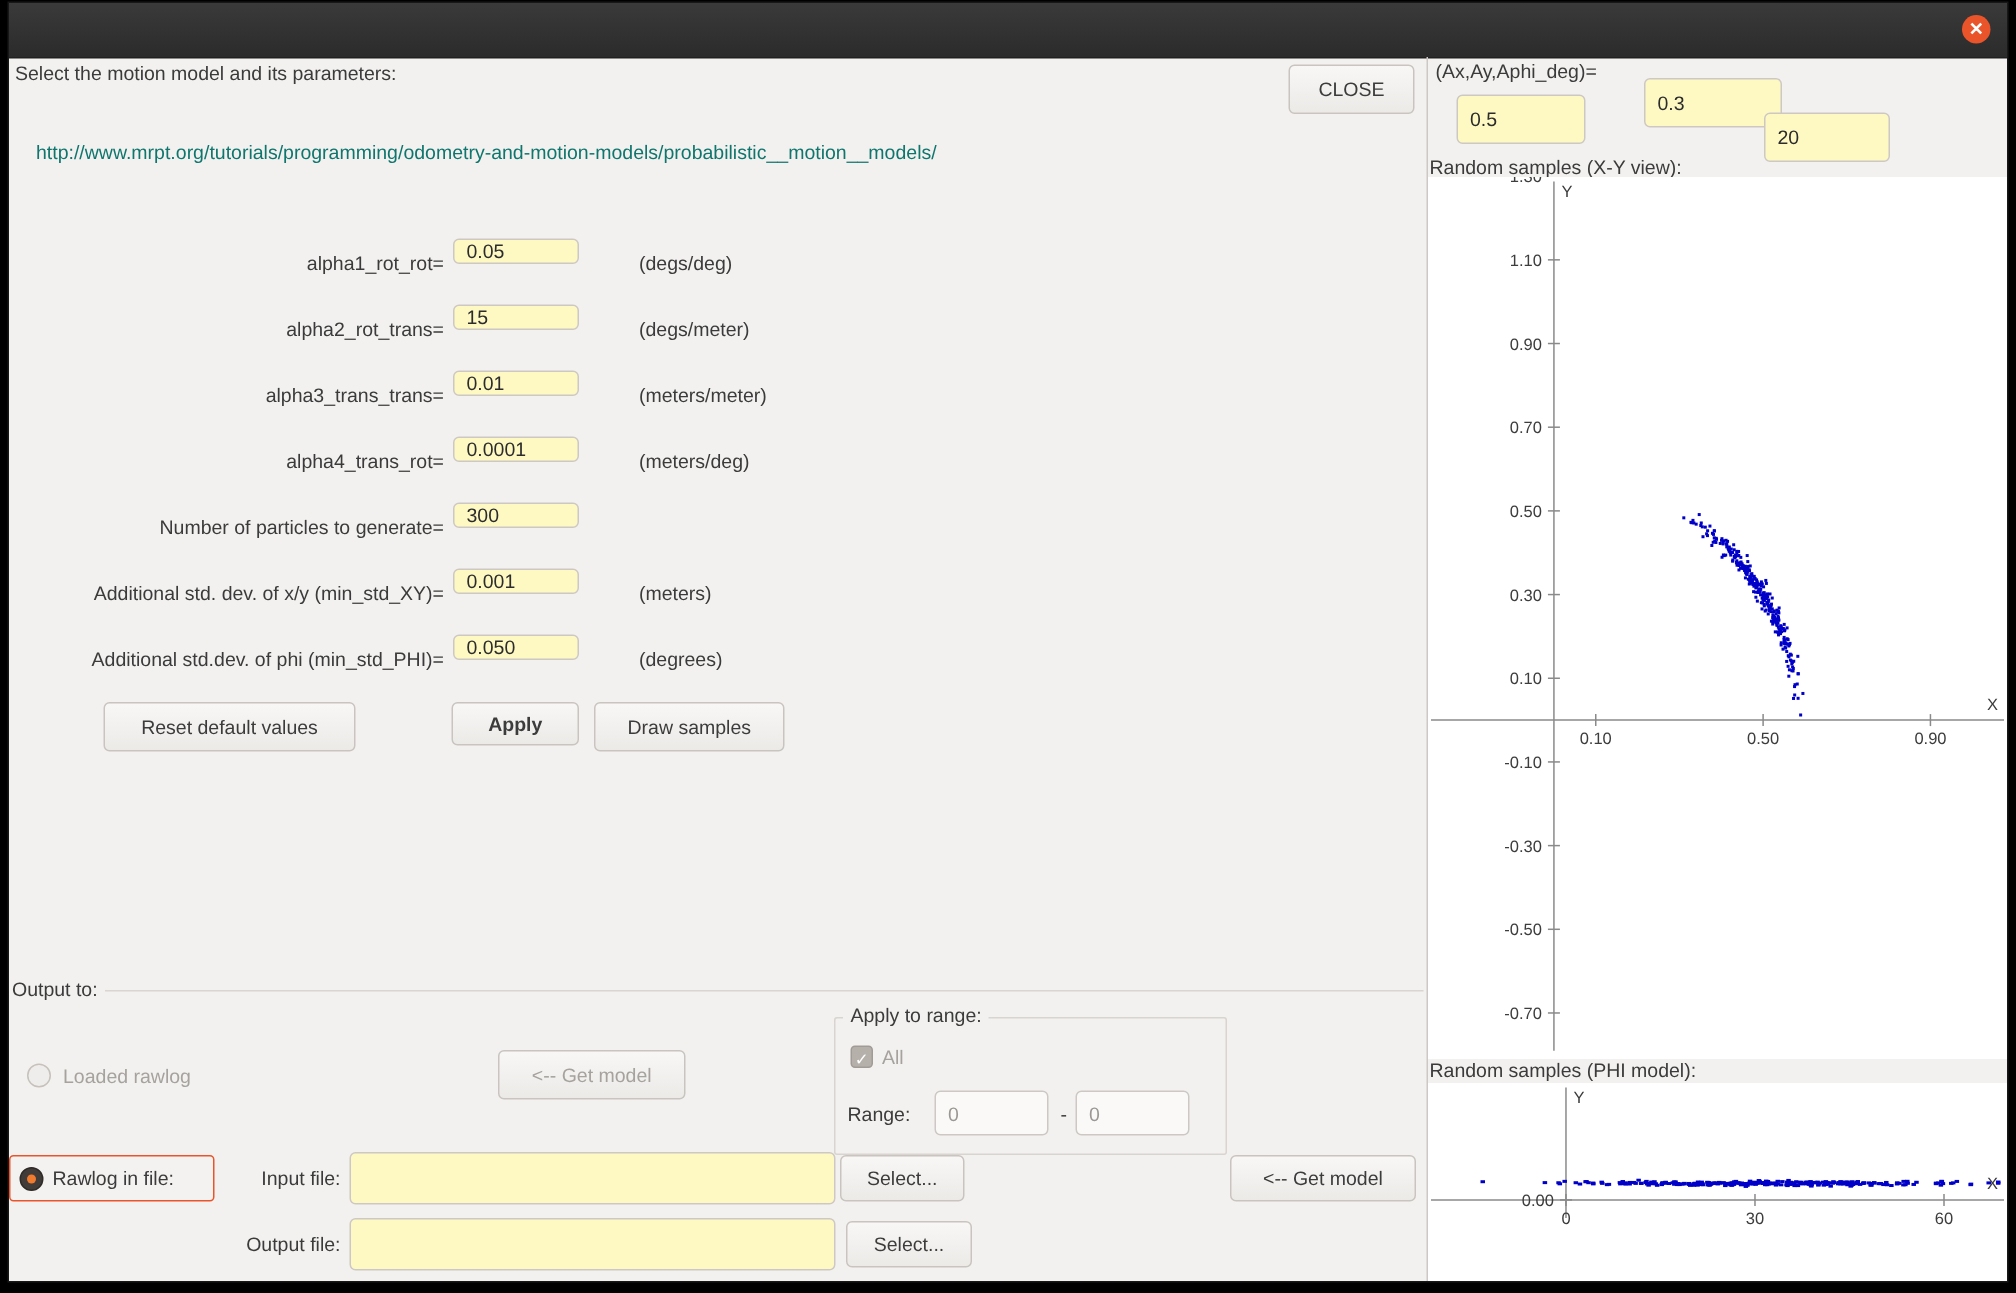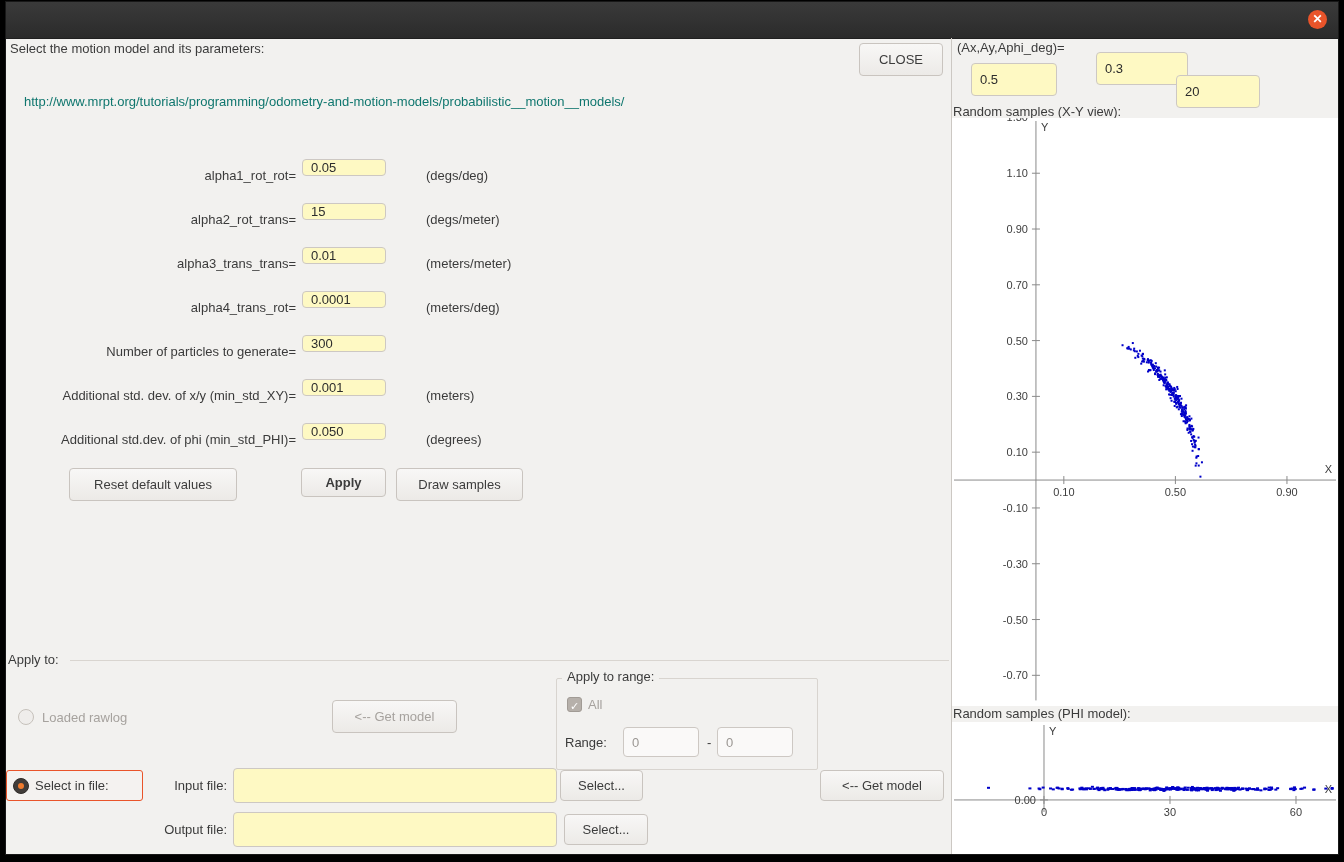--- a/index.html
+++ b/index.html
@@ -100,21 +100,21 @@
         <span class="flabel">Additional std.dev. of phi (min_std_PHI)=</span>
         <input type="text" class="ti fin" value="0.050" style="">
         <span class="funit">(degrees)</span>
       </div>
 
       <button class="btn" style="left:63px;top:430px;width:168px;height:33px">Reset default values</button>
       <button class="btn bold" style="left:295px;top:430px;width:85px;height:29px">Apply</button>
       <button class="btn" style="left:390px;top:430px;width:127px;height:33px">Draw samples</button>
 
       <div class="divline"></div>
-      <div class="lab" style="left:2px;top:614px">Apply to:</div>
+      <div class="lab" style="left:2px;top:614px">Output to:</div>
 
       <div class="radio off" style="left:12px;top:671px"></div>
       <div class="lab dim" style="left:36px;top:672px">Loaded rawlog</div>
 
       <button class="btn disabled" style="left:326px;top:662px;width:125px;height:33px">&lt;-- Get model</button>
 
       <div class="range-group">
         <div class="cb">
           <span class="ck">✓</span>
         </div>
@@ -123,21 +123,21 @@
         <input type="text" class="ti disabled" style="left: 66px; top: 48px; width: 76px; height: 30px;" value="0">
         <div class="lab" style="left:150px;top:56px">-</div>
         <input type="text" class="ti disabled" style="left: 160px; top: 48px; width: 76px; height: 30px;" value="0">
       </div>
       <div class="lab rg-label">Apply to range:</div>
 
       <div class="focusbox">
         <div class="radio on" style="left:6px;top:7px">
           <div class="dot"></div>
         </div>
-        <div class="lab" style="left:28px;top:7px">Select in file:</div>
+        <div class="lab" style="left:28px;top:7px">Rawlog in file:</div>
       </div>
 
       <div class="lab" style="left:0px;top:730px;width:221px;text-align:right;line-height:35px">Input file:</div>
       <input type="text" class="ti" style="left: 227px; top: 730px; width: 324px; height: 35px;" value="">
       <button class="btn" style="left:554px;top:732px;width:83px;height:31px">Select...</button>
 
       <div class="lab" style="left:0px;top:774px;width:221px;text-align:right;line-height:35px">Output file:</div>
       <input type="text" class="ti" style="left: 227px; top: 774px; width: 324px; height: 35px;" value="">
       <button class="btn" style="left:558px;top:776px;width:84px;height:31px">Select...</button>
 

